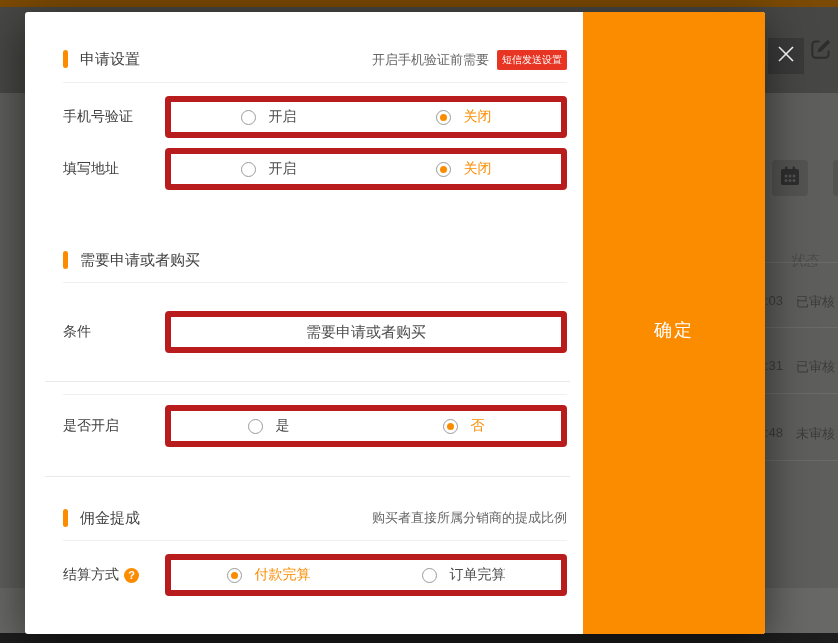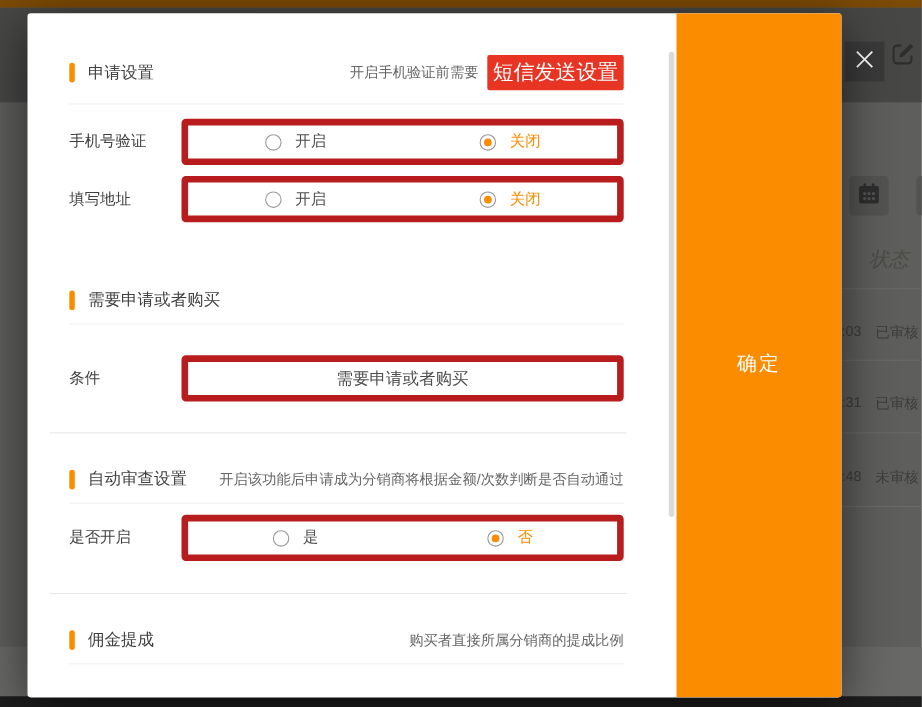--- a/index.html
+++ b/index.html
@@ -13,54 +13,54 @@
   .bg-topbar{position:absolute;left:0;top:0;width:838px;height:7px;background:#7b4a04;}
   .bg-header{position:absolute;left:0;top:7px;width:838px;height:86px;background:#474746;}
   .bg-footer{position:absolute;left:0;top:588px;width:838px;height:45px;background:#686866;}
   .bg-bottom{position:absolute;left:0;top:633px;width:838px;height:10px;background:#1d1d1d;}
   .close-btn{position:absolute;left:768px;top:38px;width:36px;height:36px;background:#3a3a3a;
     display:flex;align-items:center;justify-content:center;cursor:pointer;}
   .edit-btn{position:absolute;left:807px;top:37px;width:28px;height:28px;display:flex;align-items:center;justify-content:center;}
   .cal-btn{position:absolute;left:772px;top:160px;width:36px;height:36px;background:#535351;border-radius:4px;
     display:flex;align-items:center;justify-content:center;}
   .cal-sliver{position:absolute;left:833px;top:160px;width:5px;height:36px;background:#535351;border-radius:4px 0 0 4px;}
-  .bg-status-header{position:absolute;left:790px;top:224px;font-size:18px;color:#4b4b47;font-style:italic;}
+  .bg-status-header{position:absolute;left:790px;top:252px;font-size:14px;color:#4b4b47;font-style:italic;}
   .bg-row{position:absolute;left:765px;width:73px;display:flex;gap:11px;font-size:13px;color:#3c3c3a;}
   .bg-row .t{width:20px;}
   .bg-sep{position:absolute;left:765px;width:73px;height:1px;background:#6a6a68;}
   
   .modal{position:absolute;left:25px;top:12px;width:740px;height:622px;background:#ffffff;
     border-radius:3px;box-shadow:0 10px 45px rgba(0,0,0,.55);overflow:hidden;}
   .content{position:absolute;left:0;top:0;width:590px;height:600px;overflow:hidden;
     padding:0 48px 0 38px;box-sizing:border-box;}
-  .sec-header{display:flex;align-items:center;}
+  .sec-header{display:flex;align-items:flex-start;}
   .sec-bar{width:5px;height:18px;border-radius:2.5px;background:#fb8c00;margin-right:12px;flex:none;}
   .sec-title{font-size:15px;color:#3f3f3f;}
   .sec-note{margin-left:auto;font-size:13px;color:#666;display:flex;align-items:center;gap:8px;white-space:nowrap;}
-  .badge{background:#e73423;color:#fff;font-size:19px;padding:3px 5px;border-radius:2px;cursor:pointer;}
+  .badge{background:#e73423;color:#fff;font-size:10px;padding:3px 5px;border-radius:2px;cursor:pointer;}
   .hr{height:1px;background:#f0f0f0;margin-top:12px;}
   .hr-full{height:1px;background:#e9e9e9;margin-left:-18px;margin-right:-3px;}
   .frow{display:flex;align-items:center;}
   .frow .flabel{width:102px;font-size:14px;color:#3f3f3f;flex:none;display:flex;align-items:center;}
   .box{flex:1;height:42px;border:6px solid #b91c1c;border-radius:4px;box-sizing:border-box;display:flex;align-items:center;}
   .opt{flex:1;display:flex;align-items:center;justify-content:center;gap:13px;cursor:pointer;}
   .radio{width:15px;height:15px;border:1px solid #9a9a9a;border-radius:50%;box-sizing:border-box;
     display:flex;align-items:center;justify-content:center;flex:none;}
   .radio.checked::after{content:"";width:7px;height:7px;border-radius:50%;background:#fb8c00;}
   .opt-label{font-size:14px;color:#4d4d4d;}
   .opt-label.on{color:#fb8c00;}
   .txt-opt{flex:1;text-align:center;font-size:15px;color:#4d4d4d;cursor:pointer;}
   .txt-opt.on{color:#fb8c00;}
   .help{width:15px;height:15px;border-radius:50%;background:#fb8c00;color:#fff;font-size:11px;font-weight:bold;
     display:inline-flex;align-items:center;justify-content:center;margin-left:5px;cursor:pointer;}
   .m1{margin-top:38px;} .m2{margin-top:13px;} .m3{margin-top:10px;}
   .m4{margin-top:61px;} .m5{margin-top:28px;font-family:Liberation Serif, serif;} .m6{margin-top:28px;}
   .m7{margin-top:32px;} .m8{margin-top:29px;} .m9{margin-top:13px;}
   .scroll-thumb{position:absolute;left:583px;top:35px;width:5px;height:423px;background:#dadada;border-radius:3px;cursor:pointer;}
-  .band{position:absolute;right:0;top:0;width:150px;height:100%;background:#fb8c00;}
+  .band{position:absolute;right:0;top:0;width:182px;height:100%;background:#fb8c00;}
   .confirm{margin-top:306px;text-align:center;color:#ffffff;font-size:18px;letter-spacing:2px;cursor:pointer;}
 </style>
 </head>
 <body>
 
 <div class="bg-layer">
   <div class="bg-topbar"></div>
   <div class="bg-header"></div>
   <div class="bg-footer"></div>
 
@@ -171,27 +171,20 @@
 
     <div class="frow m5">
       <span class="flabel">条件</span>
       <div class="box">
         <div class="txt-opt">需要申请或者购买</div>
       </div>
     </div>
 
     <div class="hr-full m6"></div>
 
-    <div class="sec-header m7">
-      <span class="sec-bar"></span>
-      <span class="sec-title">自动审查设置</span>
-      <span class="sec-note">
-        <span>开启该功能后申请成为分销商将根据金额/次数判断是否自动通过</span>
-      </span>
-    </div>
     <div class="hr"></div>
 
     <div class="frow m3">
       <span class="flabel">是否开启</span>
       <div class="box">
         <div class="opt">
           <span class="radio"></span>
           <span class="opt-label">是</span>
         </div>
         <div class="opt">

